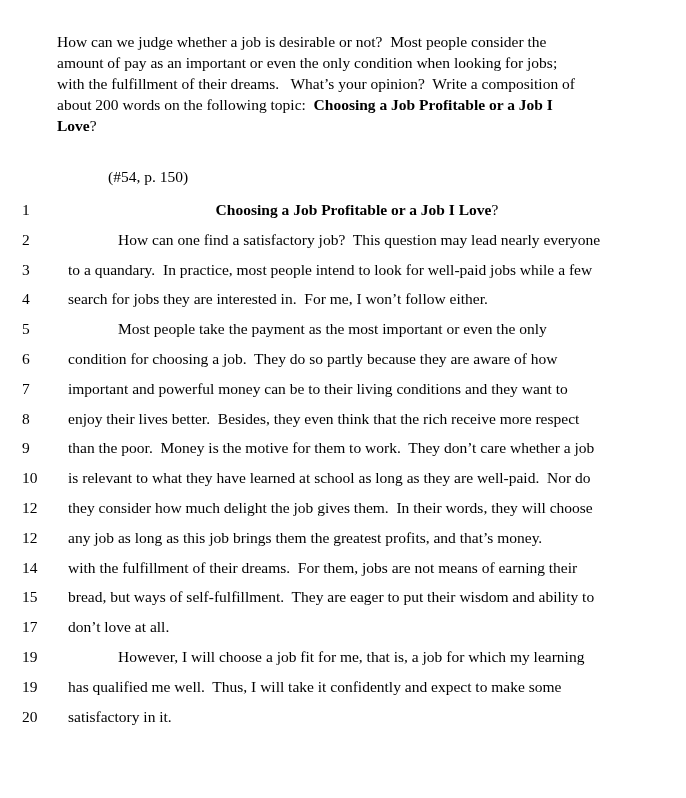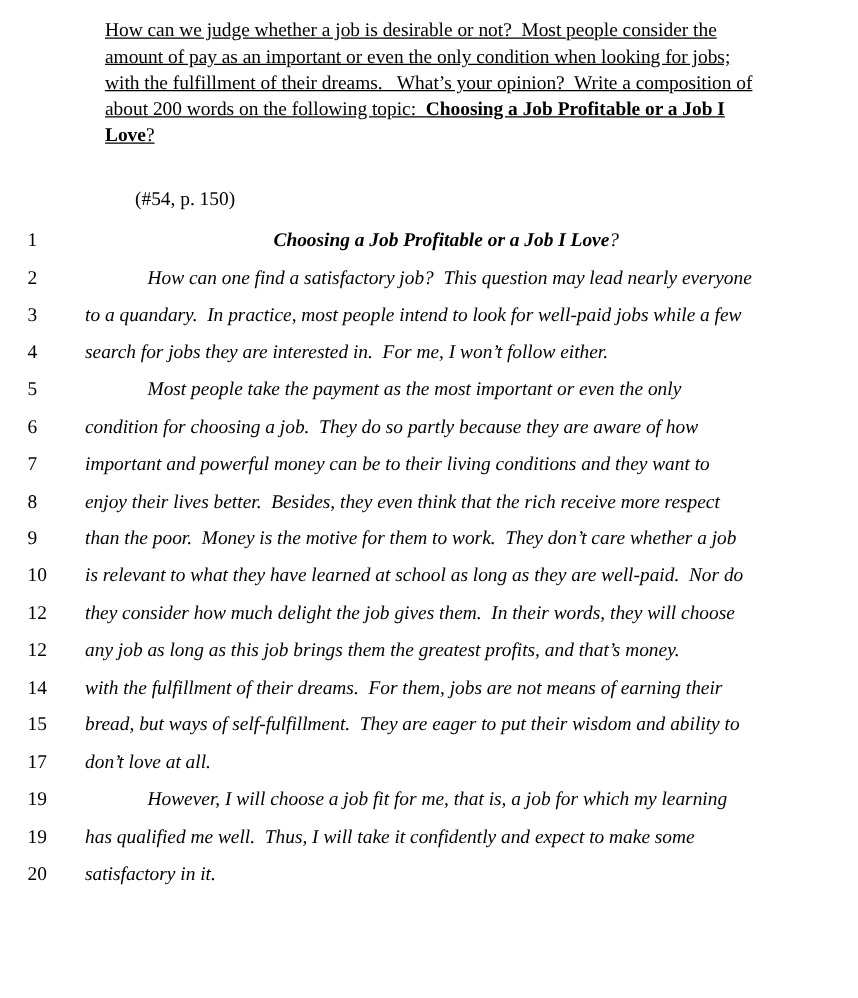--- a/index.html
+++ b/index.html
@@ -11,24 +11,23 @@
     position: relative;
     width: 686px;
     height: 798px;
     background: #ffffff;
     color: #000000;
     font-family: "Liberation Serif", "DejaVu Serif", serif;
     font-size: 15.5px;
     overflow: hidden;
   }
   .intro {
-    padding-top: 14px;
-    margin-left: 84px;
+    padding-top: 31px;
+    margin-left: 57px;
     margin-right: 24px;
-    text-decoration: underline;
   }
   .intro .intro-line {
     white-space: pre;
     line-height: 21px;
     height: 21px;
   }
   .reference {
     margin-left: 108px;
     margin-top: 30px;
     line-height: 21px;
@@ -46,21 +45,20 @@
   .essay-line .num {
     flex: 0 0 68px;
     box-sizing: border-box;
     padding-left: 22px;
     width: 68px;
   }
   .essay-line .txt {
     flex: 1 1 auto;
     white-space: pre;
     padding-right: 40px;
-    font-style: italic;
   }
   .essay-line.title .txt {
     text-align: center;
   }
   .essay-line.indent .txt {
     padding-left: 50px;
   }
   b { font-weight: bold; }
 </style>
 </head>

